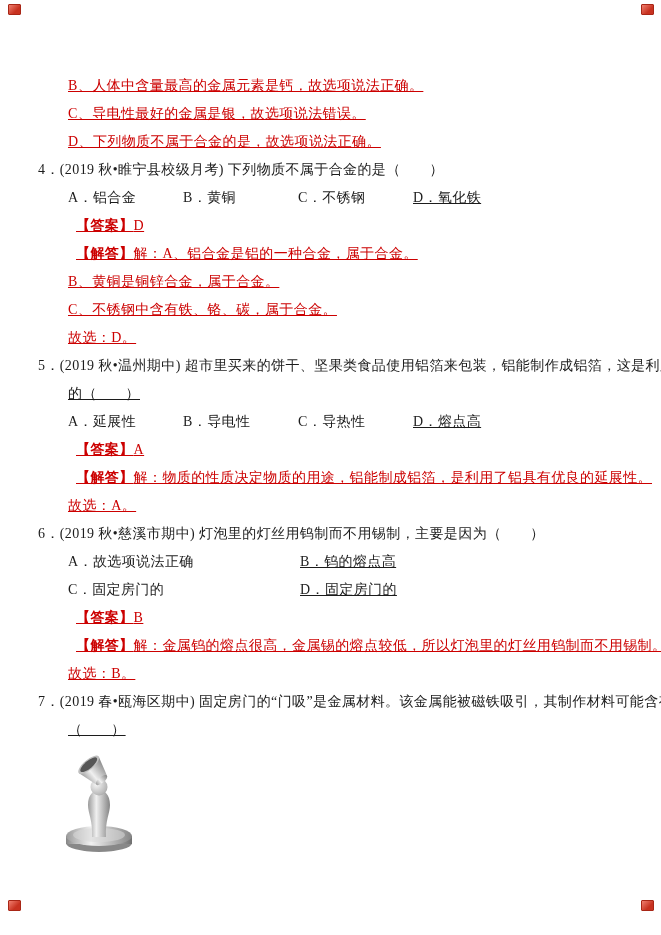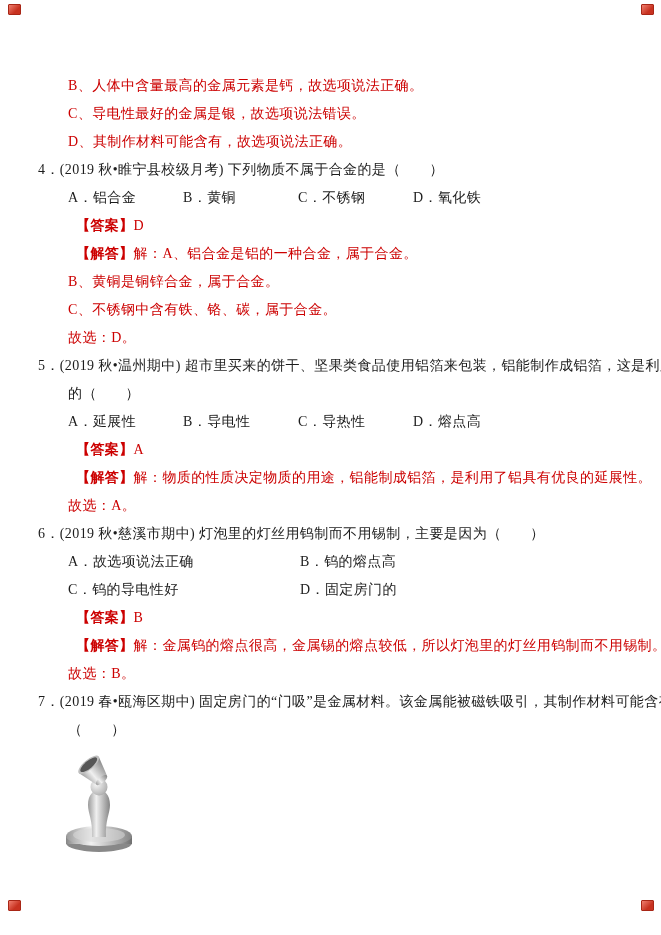--- a/index.html
+++ b/index.html
@@ -8,21 +8,21 @@
     width:661px; height:935px;
     background:#ffffff;
     font-family:"Liberation Serif","DejaVu Serif",serif;
     font-size:14px;
     letter-spacing:0.4px;
     color:#1c1c1c;
     overflow:hidden;
   }
   .doc { position:absolute; left:38px; top:72px; width:600px; }
   .ln { height:28px; line-height:28px; white-space:nowrap; }
-  .ind { padding-left:30px; }
+  .ind { padding-left:30px;text-decoration:underline; }
   .red { color:#cc0000; }
   .b { font-weight:bold;margin-left:8px; }
   .opt4 { display:inline-block; width:115px; }
   .opt2 { display:inline-block; width:232px; }
   .figure { margin-top:3px; padding-left:20px; height:110px; }
   .mark {
     position:absolute; width:11px; height:9px;
     background:linear-gradient(135deg,#f08070 0%,#c83220 65%);
     border:1px solid #a82616; border-radius:1px;
   }
@@ -38,21 +38,21 @@
 
   <div class="mark tl"></div>
   <div class="mark tr"></div>
   <div class="mark bl"></div>
   <div class="mark br"></div>
 
   <div class="doc">
 
     <div class="ln ind red">B、人体中含量最高的金属元素是钙，故选项说法正确。</div>
     <div class="ln ind red">C、导电性最好的金属是银，故选项说法错误。</div>
-    <div class="ln ind red">D、其制作材料可能含有，故选项说法正确。</div>
+    <div class="ln ind red">D、下列物质不属于合金的是，故选项说法正确。</div>
 
     <div class="ln">4．(2019 秋•睢宁县校级月考) 下列物质不属于合金的是（　　）</div>
     <div class="ln ind">
       <span class="opt4">A．铝合金</span><span class="opt4">B．黄铜</span><span class="opt4">C．不锈钢</span><span>D．氧化铁</span>
     </div>
     <div class="ln ind red">
       <span class="b">【答案】</span><span>D</span>
     </div>
     <div class="ln ind red">
       <span class="b">【解答】</span><span>解：A、铝合金是铝的一种合金，属于合金。</span>
@@ -72,21 +72,21 @@
     <div class="ln ind red">
       <span class="b">【解答】</span><span>解：物质的性质决定物质的用途，铝能制成铝箔，是利用了铝具有优良的延展性。</span>
     </div>
     <div class="ln ind red">故选：A。</div>
 
     <div class="ln">6．(2019 秋•慈溪市期中) 灯泡里的灯丝用钨制而不用锡制，主要是因为（　　）</div>
     <div class="ln ind">
       <span class="opt2">A．故选项说法正确</span><span>B．钨的熔点高</span>
     </div>
     <div class="ln ind">
-      <span class="opt2">C．钨的导电性好</span><span>D．固定房门的</span>
+      <span class="opt2">C．固定房门的</span><span>D．固定房门的</span>
     </div>
     <div class="ln ind red">
       <span class="b">【答案】</span><span>B</span>
     </div>
     <div class="ln ind red">
       <span class="b">【解答】</span><span>解：金属钨的熔点很高，金属锡的熔点较低，所以灯泡里的灯丝用钨制而不用锡制。</span>
     </div>
     <div class="ln ind red">故选：B。</div>
 
     <div class="ln">7．(2019 春•瓯海区期中) 固定房门的“门吸”是金属材料。该金属能被磁铁吸引，其制作材料可能含有</div>

